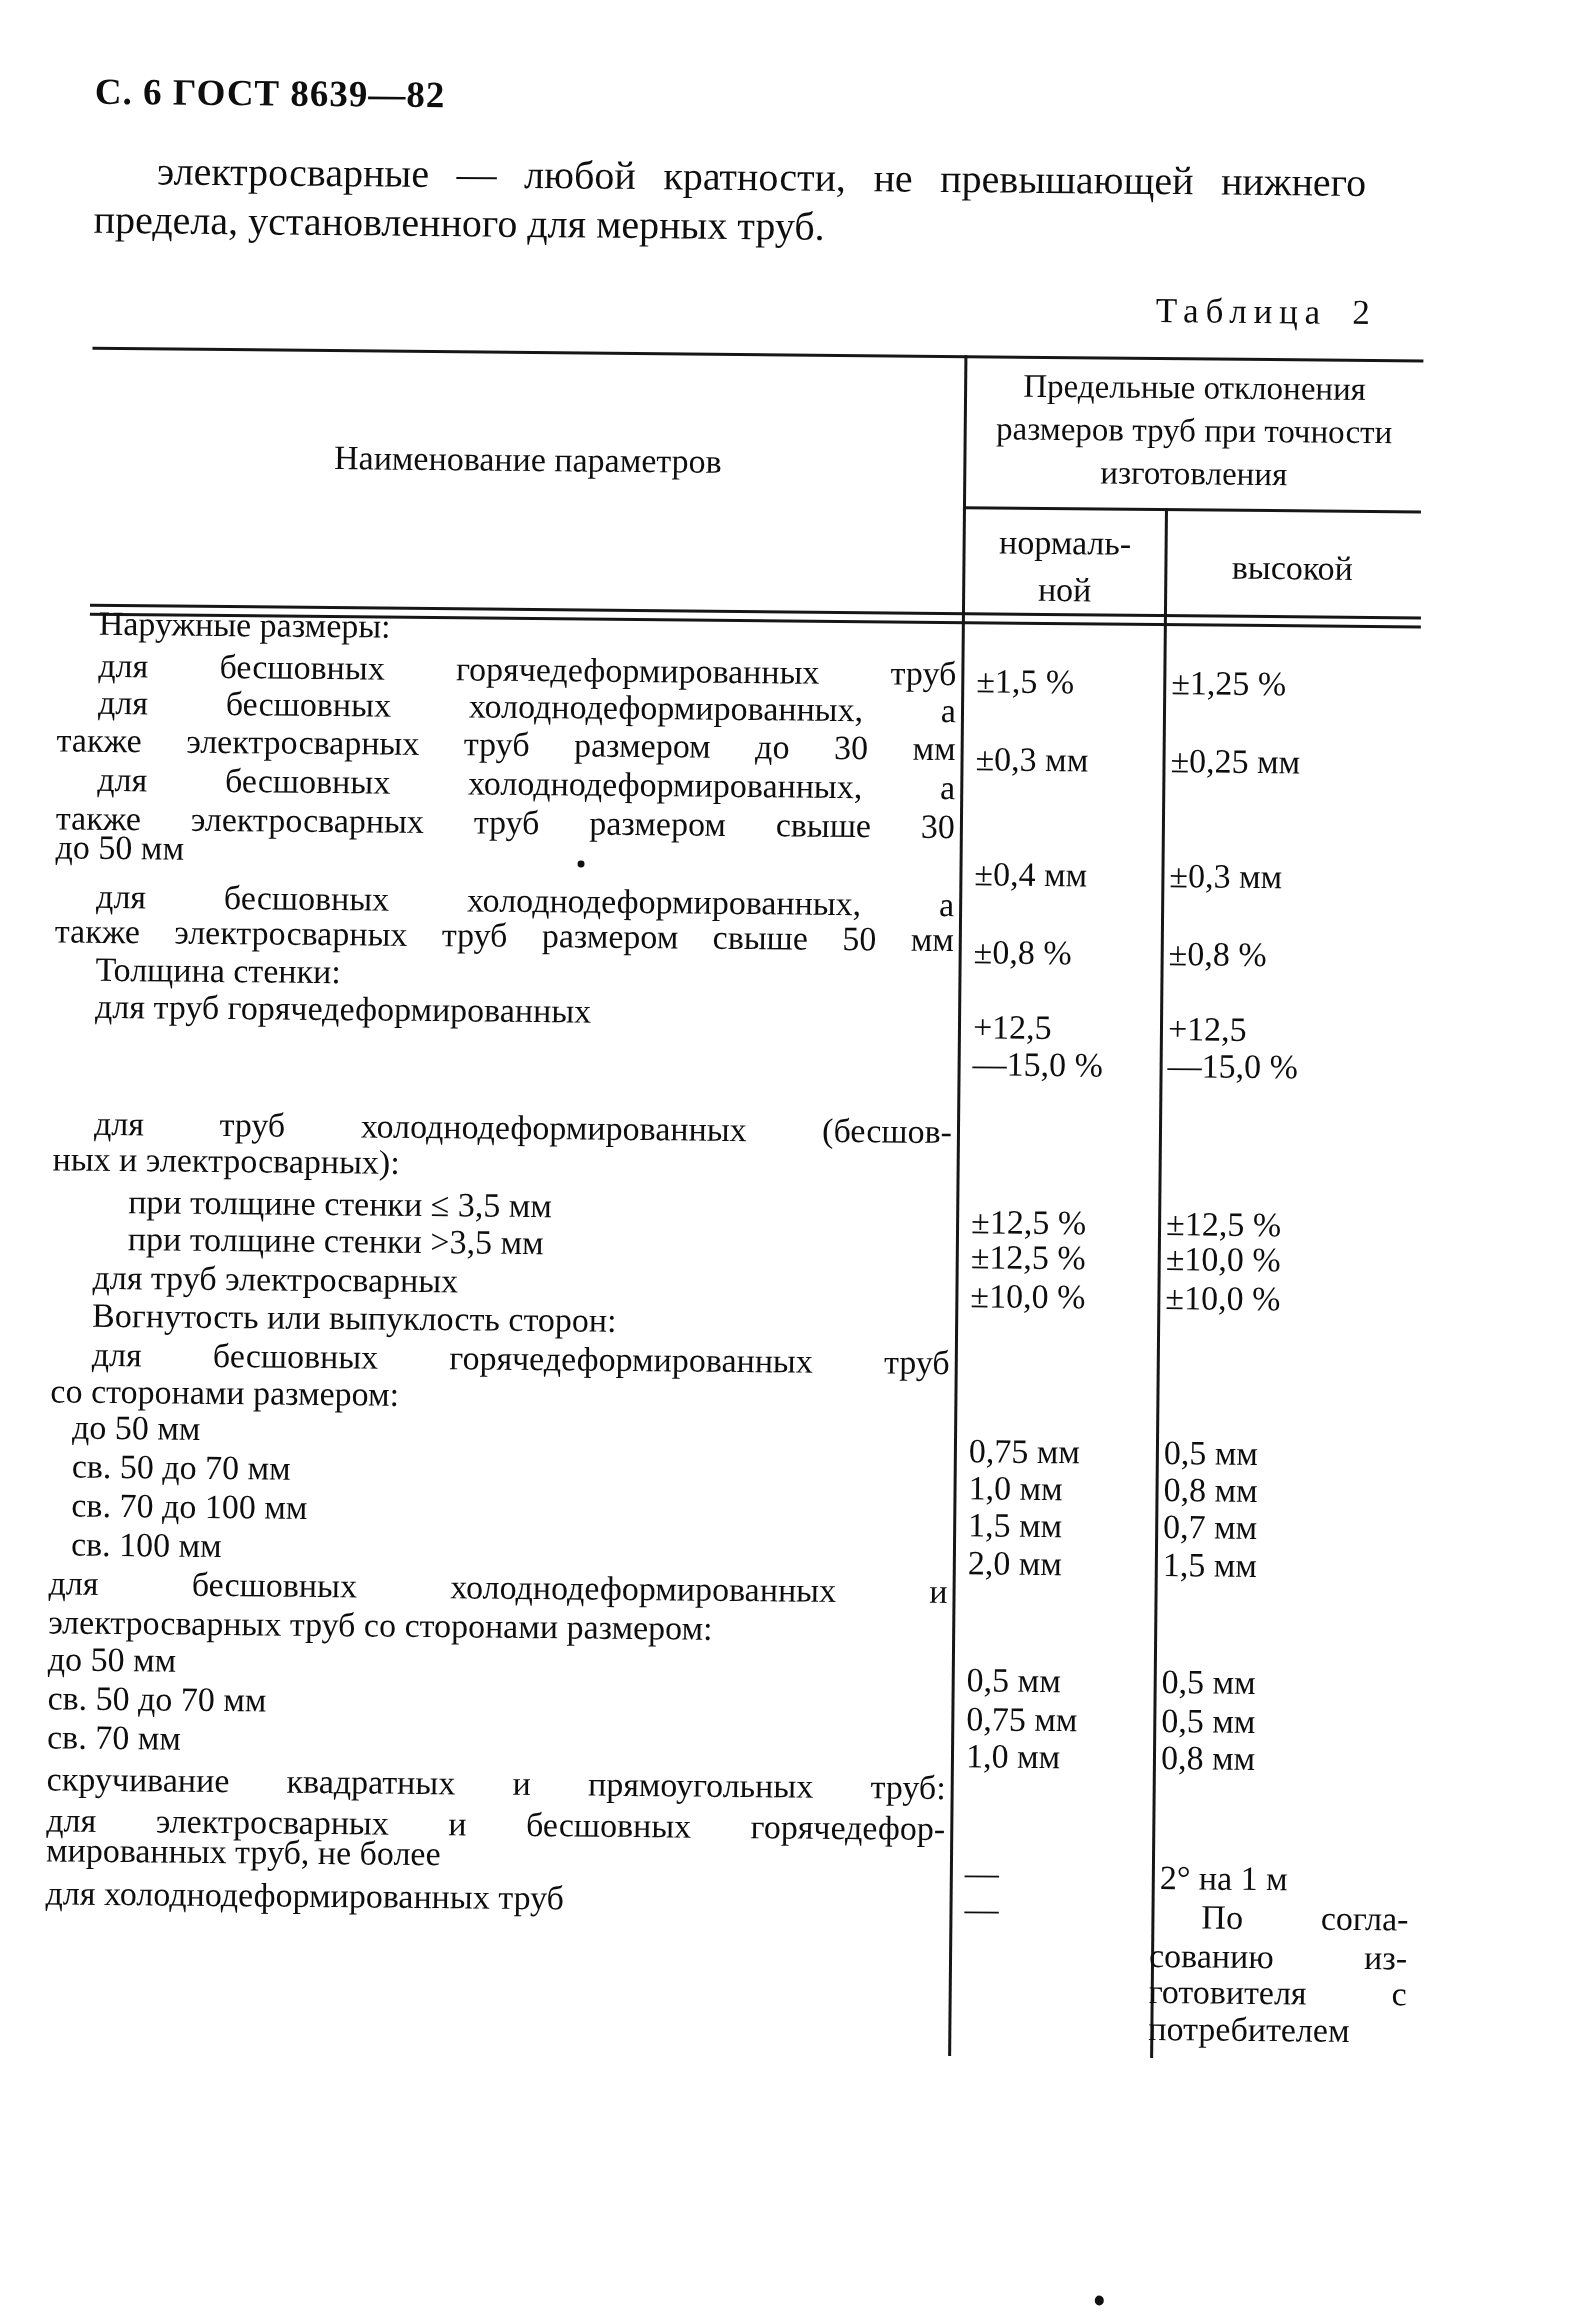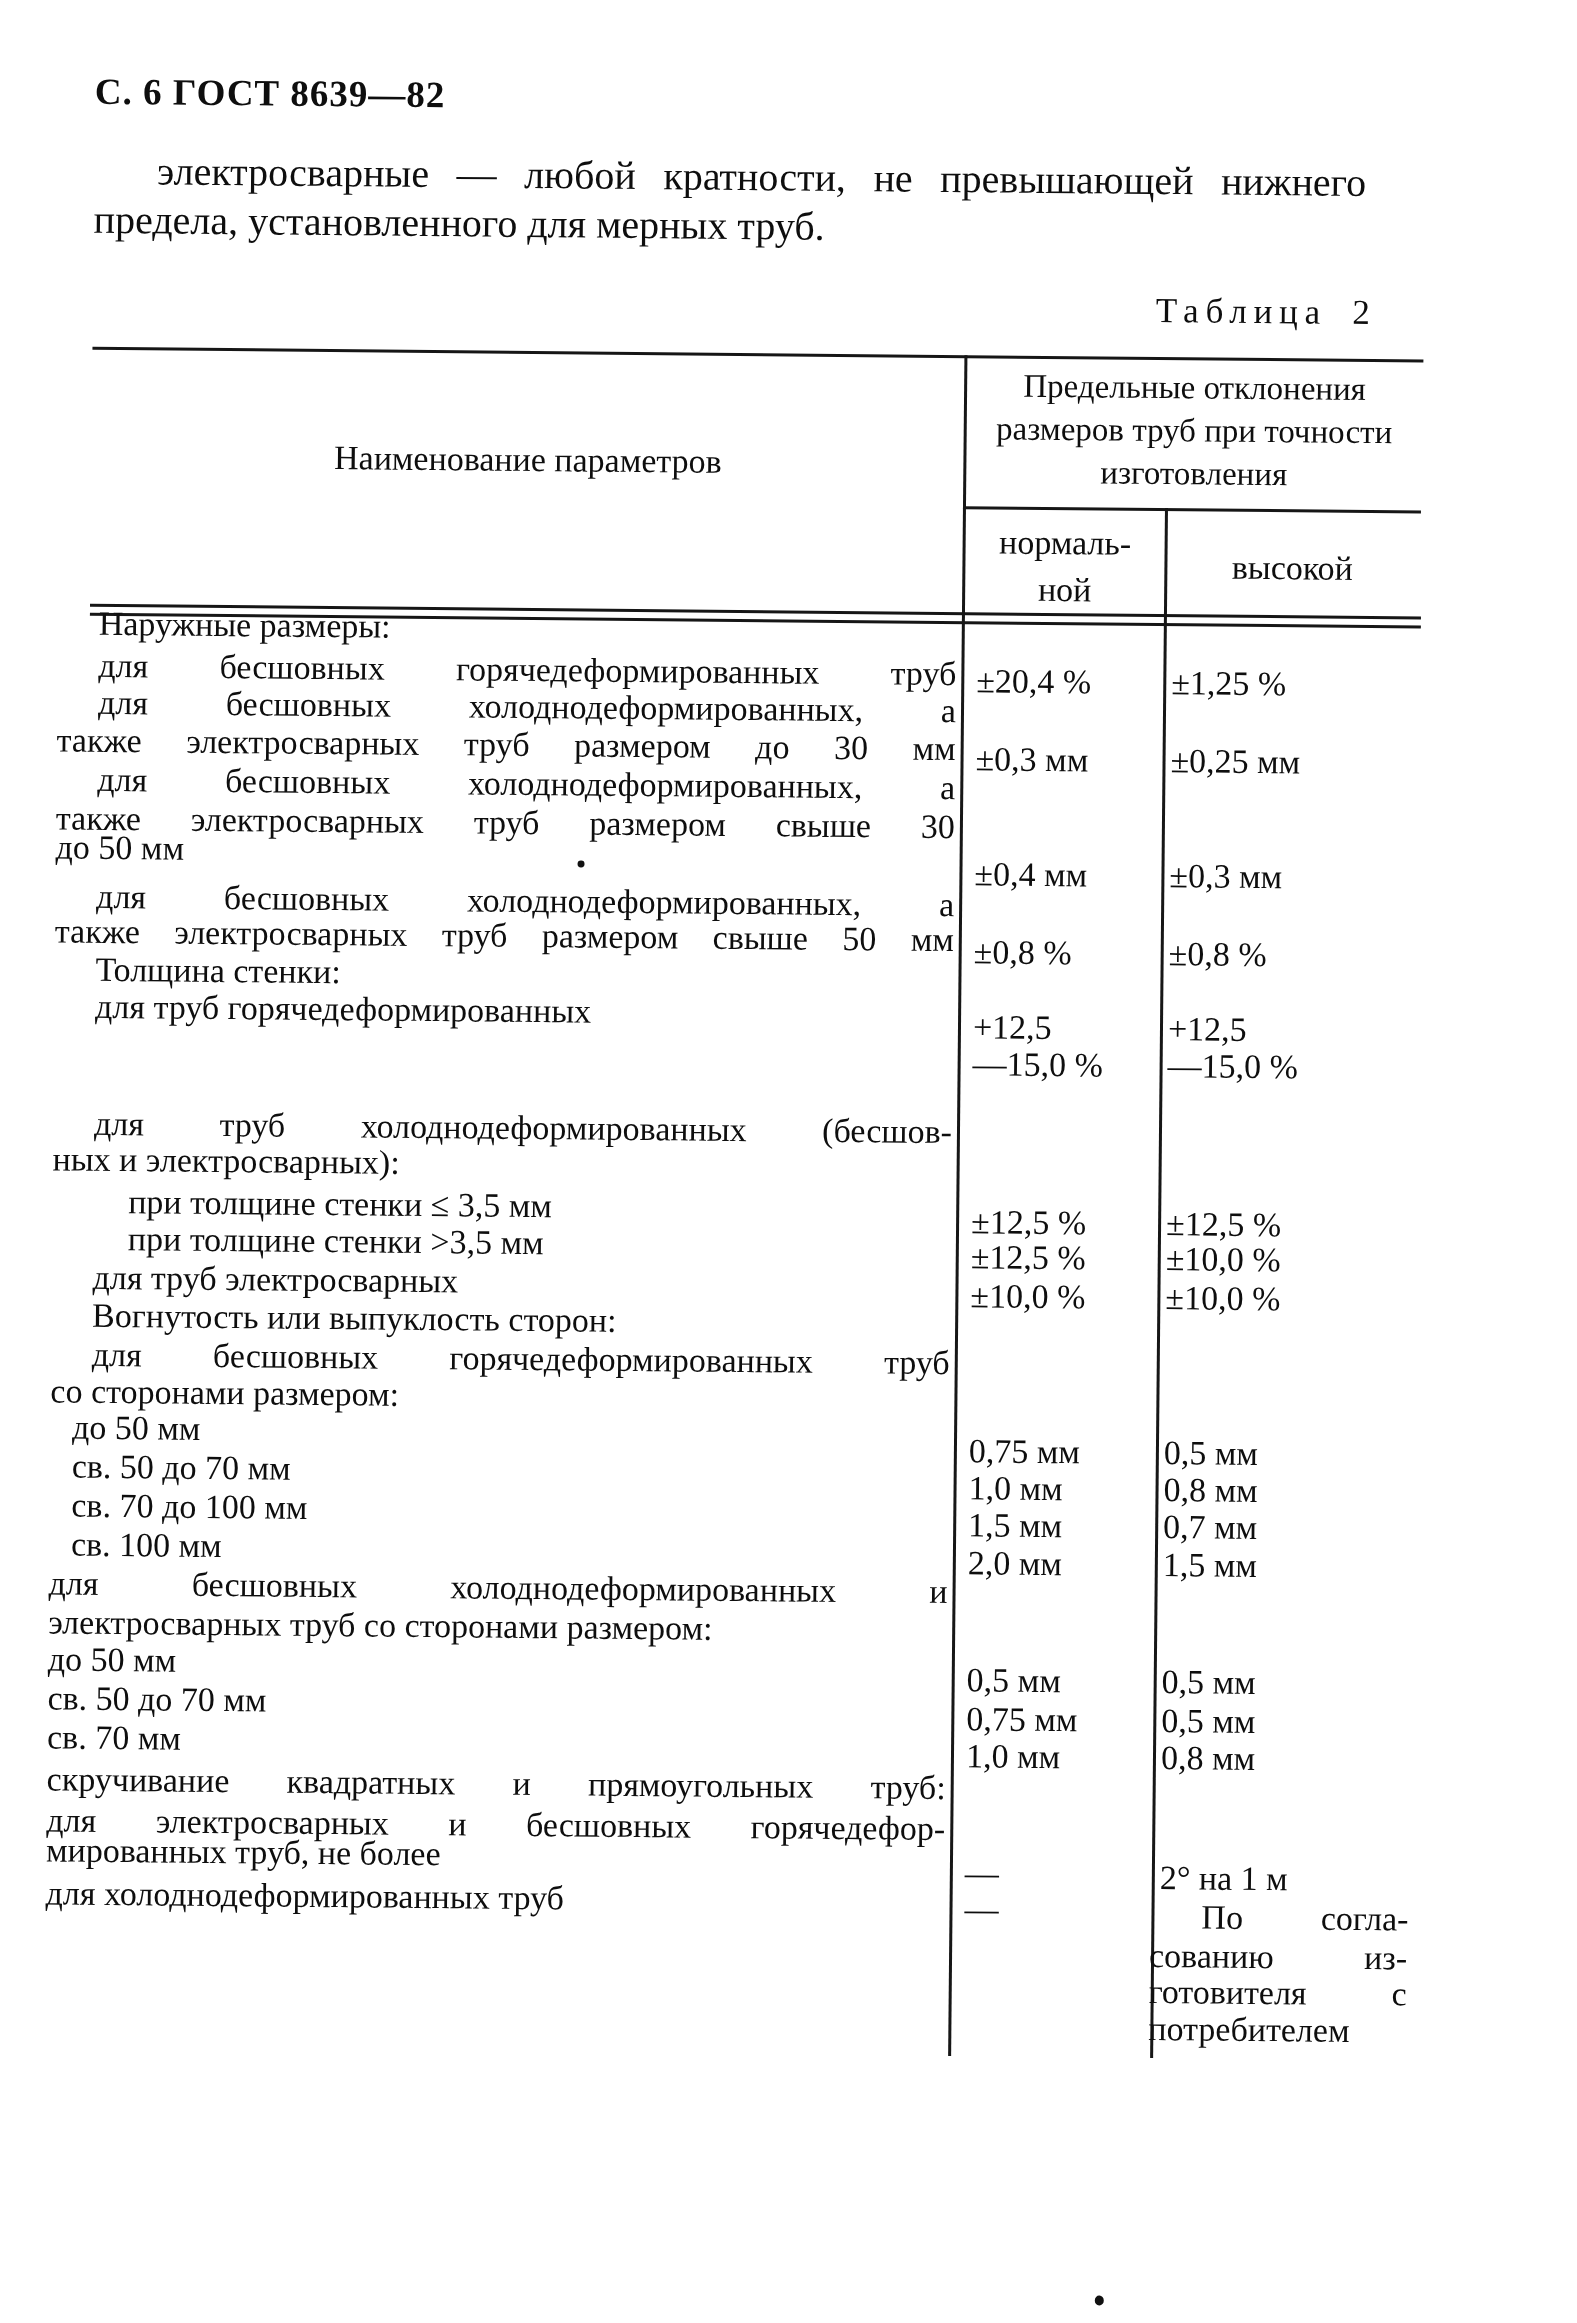--- a/index.html
+++ b/index.html
@@ -48,21 +48,21 @@
   <div class="abs c devHdr" style="top:359px">Предельные отклонения</div>
   <div class="abs c devHdr" style="top:402px">размеров труб при точности</div>
   <div class="abs c devHdr" style="top:445px">изготовления</div>
   <div class="abs c subN" style="top:515px">нормаль-</div>
   <div class="abs c subN" style="top:562px">ной</div>
   <div id="subH" class="abs c">высокой</div>
 
   <div>
       <div class="abs t" style="left: 102px; top: 605px;">Наружные размеры:</div>
       <div class="abs t j" style="left: 102px; top: 647px; width: 858px;">для бесшовных горячедеформированных труб</div>
-      <div class="abs t" style="left: 980px; top: 654px;">±20,4 %</div>
+      <div class="abs t" style="left: 980px; top: 654px;">±1,5 %</div>
       <div class="abs t" style="left: 1175px; top: 654px;">±1,25 %</div>
       <div class="abs t j" style="left: 102px; top: 684px; width: 858px;">для бесшовных холоднодеформированных, а</div>
       <div class="abs t j" style="left: 61px; top: 722px; width: 899px;">также электросварных труб размером до 30 мм</div>
       <div class="abs t" style="left: 980px; top: 732px;">±0,3 мм</div>
       <div class="abs t" style="left: 1175px; top: 732px;">±0,25 мм</div>
       <div class="abs t j" style="left: 102px; top: 761px; width: 858px;">для бесшовных холоднодеформированных, а</div>
       <div class="abs t j" style="left: 61px; top: 800px; width: 899px;">также электросварных труб размером свыше 30</div>
       <div class="abs t" style="left: 61px; top: 829px;">до 50 мм</div>
       <div class="abs t" style="left: 980px; top: 847px;">±0,4 мм</div>
       <div class="abs t" style="left: 1175px; top: 847px;">±0,3 мм</div>

